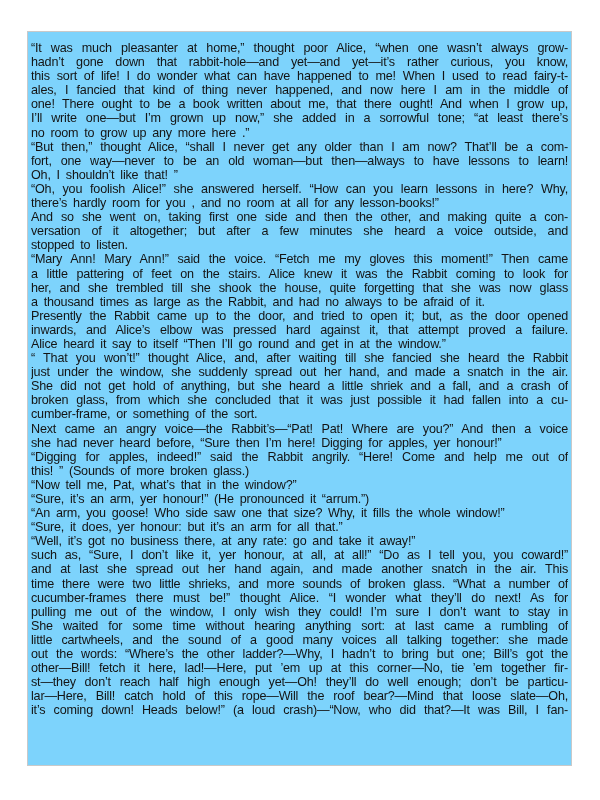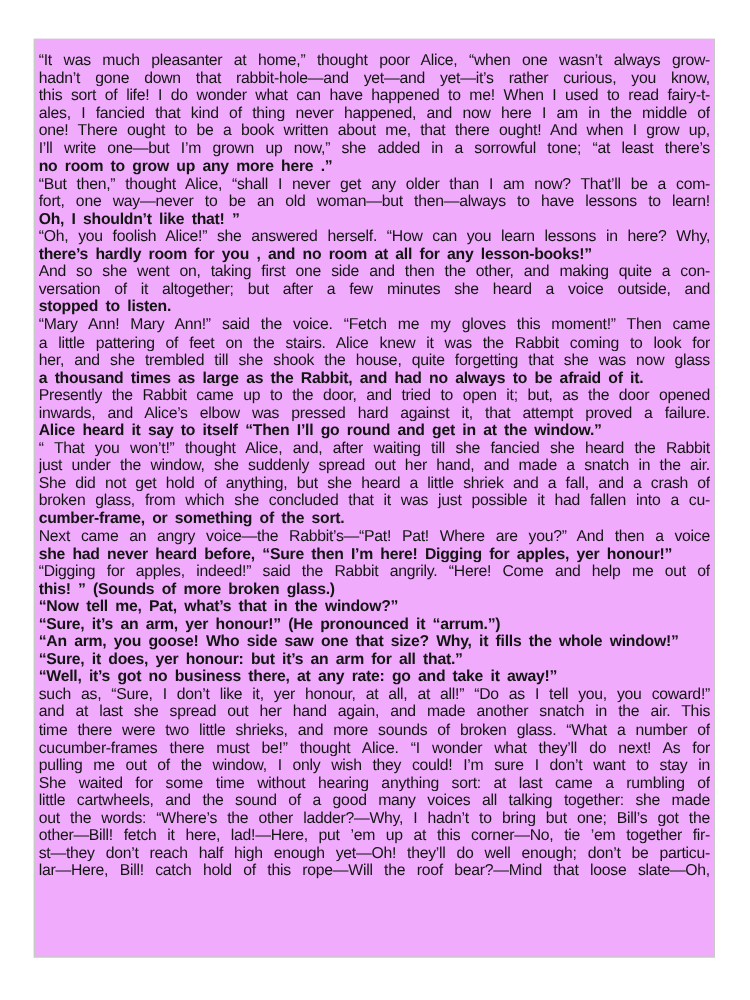--- a/index.html
+++ b/index.html
@@ -18,21 +18,21 @@
     overflow: hidden;
   }
   .reader-page {
     position: absolute;
     left: 27px;
     top: 31px;
     width: 545px;
     height: 735px;
     box-sizing: border-box;
     border: 1px solid #c9c9c9;
-    background: #f0abfc;
+    background: #7dd3fc;
     padding: 9px 3px 3px 3px;
     overflow: hidden;
   }
   .text-column {
     width: 100%;
   }
   .text-line {
     font-size: 12.6px;
     line-height: 14.1px;
     color: #141414;
@@ -42,21 +42,20 @@
     -moz-text-align-last: justify;
     text-align-last: justify;
     white-space: normal;
     overflow: hidden;
     height: 14.1px;
   }
   .text-line.para-end {
     -moz-text-align-last: left;
     text-align-last: left;
     word-spacing: 2.6px;
-    font-weight: bold;
   }
 </style>
 </head>
 <body>
 
 <div class="canvas">
   <div class="reader-page">
     <div class="text-column">
         <div class="text-line">“It was much pleasanter at home,” thought poor Alice, “when one wasn’t always grow-</div>
         <div class="text-line">hadn’t gone down that rabbit-hole—and yet—and yet—it’s rather curious, you know,</div>
@@ -98,15 +97,16 @@
         <div class="text-line">and at last she spread out her hand again, and made another snatch in the air. This</div>
         <div class="text-line">time there were two little shrieks, and more sounds of broken glass. “What a number of</div>
         <div class="text-line">cucumber-frames there must be!” thought Alice. “I wonder what they’ll do next! As for</div>
         <div class="text-line">pulling me out of the window, I only wish they could! I’m sure I don’t want to stay in</div>
         <div class="text-line">She waited for some time without hearing anything sort: at last came a rumbling of</div>
         <div class="text-line">little cartwheels, and the sound of a good many voices all talking together: she made</div>
         <div class="text-line">out the words: “Where’s the other ladder?—Why, I hadn’t to bring but one; Bill’s got the</div>
         <div class="text-line">other—Bill! fetch it here, lad!—Here, put ’em up at this corner—No, tie ’em together fir-</div>
         <div class="text-line">st—they don’t reach half high enough yet—Oh! they’ll do well enough; don’t be particu-</div>
         <div class="text-line">lar—Here, Bill! catch hold of this rope—Will the roof bear?—Mind that loose slate—Oh,</div>
+        <div class="text-line">it’s coming down! Heads below!” (a loud crash)—“Now, who did that?—It was Bill, I fan-</div>
       </div>
   </div>
 </div>
 
 </body></html>

